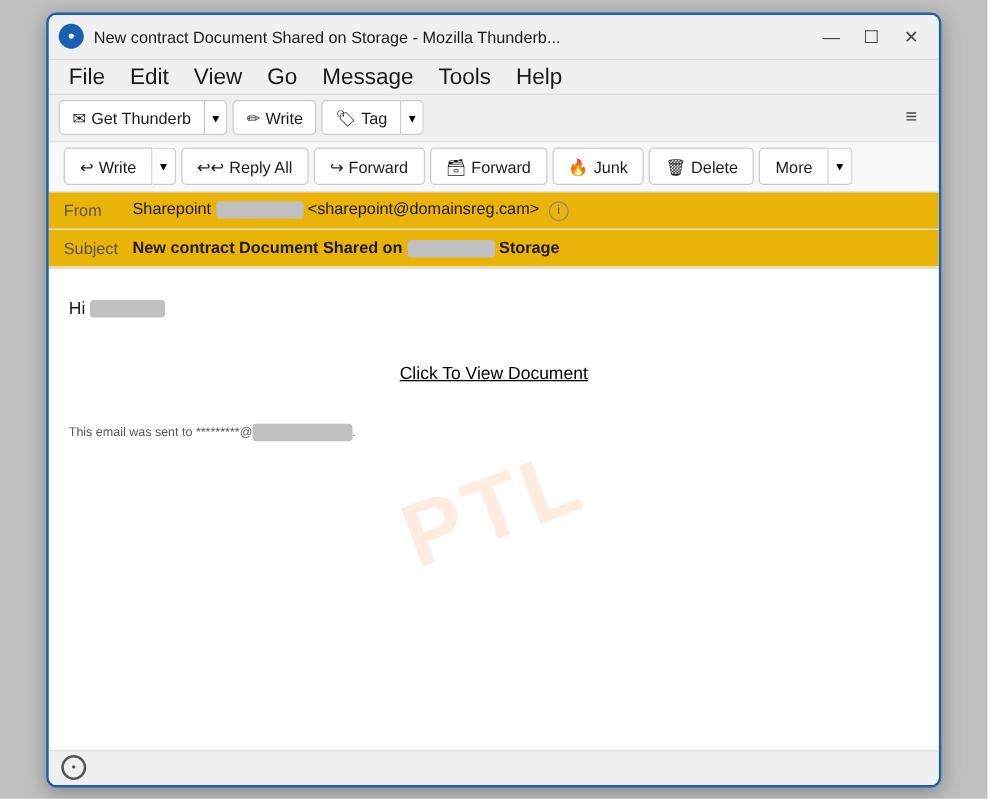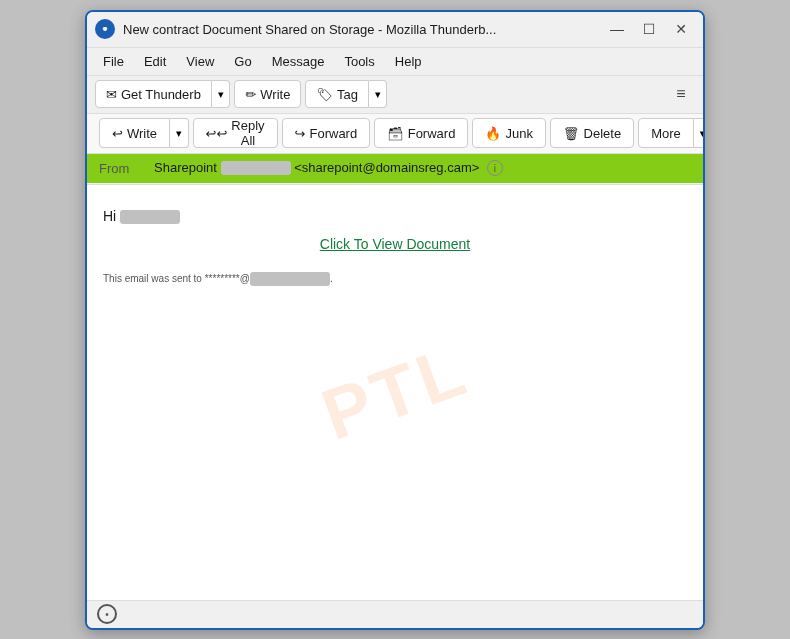--- a/index.html
+++ b/index.html
@@ -8,21 +8,21 @@
       font-size: 13px;
       background: #c0c0c0;
       display: flex;
       justify-content: center;
       align-items: center;
       width: 790px;
       height: 639px;
       overflow: hidden;
     }
     .window {
-      width: 620px;
+      width: 716px;
       height: 620px;
       border: 2px solid #1a5fb4;
       border-radius: 8px;
       background: #f0f0f0;
       display: flex;
       flex-direction: column;
       overflow: hidden;
       box-shadow: 0 4px 16px rgba(0,0,0,0.3);
     }
     
@@ -76,21 +76,21 @@
       height: 28px;
       display: flex;
       align-items: center;
       padding: 0 8px;
       border-bottom: 1px solid #ddd;
       flex-shrink: 0;
       gap: 4px;
     }
     .menu-item {
       padding: 2px 8px;
-      font-size: 13px;
+      font-size: 18px;
       cursor: pointer;
       border-radius: 3px;
       color: #1a1a1a;
     }
     
     .toolbar {
       background: #f0f0f0;
       height: 38px;
       display: flex;
       align-items: center;
@@ -170,21 +170,21 @@
       border-left: none;
       background: white;
       cursor: pointer;
       font-size: 11px;
       height: 30px;
     }
     .action-group { display: flex; }
     .action-group .action-btn { border-radius: 4px 0 0 4px; }
     
     .email-headers {
-      background: #84cc16;
+      background: #eab308;
       border-bottom: 1px solid #ddd;
       flex-shrink: 0;
     }
     .header-row {
       display: flex;
       align-items: center;
       padding: 5px 12px;
       border-bottom: 1px solid #f0f0f0;
       min-height: 30px;
     }
@@ -245,26 +245,26 @@
       transform: translate(-50%, -50%) rotate(-20deg);
       font-size: 72px;
       font-weight: 900;
       color: rgba(255, 100, 0, 0.12);
       white-space: nowrap;
       pointer-events: none;
       user-select: none;
       letter-spacing: 4px;
     }
     .email-link {
-      color: #15803d;
+      color: #000000;
       text-decoration: underline;
       cursor: pointer;
       display: block;
       text-align: center;
-      margin: 9px 0;
+      margin: 33px 0;
       font-size: 14px;
     }
     .footer-text {
       font-size: 10px;
       color: #555;
       margin-top: 20px;
     }
     
     .statusbar {
       height: 28px;
@@ -382,20 +382,28 @@
   <div class="email-headers">
     <div class="header-row">
       <span class="header-label">From</span>
       <span class="header-value">
         <span>Sharepoint</span>
         <span class="blurred" style="width:70px;">&nbsp;&nbsp;&nbsp;&nbsp;&nbsp;&nbsp;</span>
         <span>&lt;sharepoint@domainsreg.cam&gt;</span>
         <span class="info-icon">i</span>
       </span>
     </div>
+    <div class="header-row">
+      <span class="header-label">Subject</span>
+      <span class="header-value">
+        <strong>New contract Document Shared on</strong>
+        <span class="blurred" style="width:70px;">&nbsp;&nbsp;&nbsp;&nbsp;</span>
+        <strong>Storage</strong>
+      </span>
+    </div>
   </div>
 
   <div class="email-body">
     <div class="watermark">PTL</div>
     <div class="email-body-text">
       <div class="hi-text">
         <span>Hi</span>
         <span class="blurred" style="width:60px;">&nbsp;&nbsp;&nbsp;&nbsp;</span>
       </div>
     </div>

